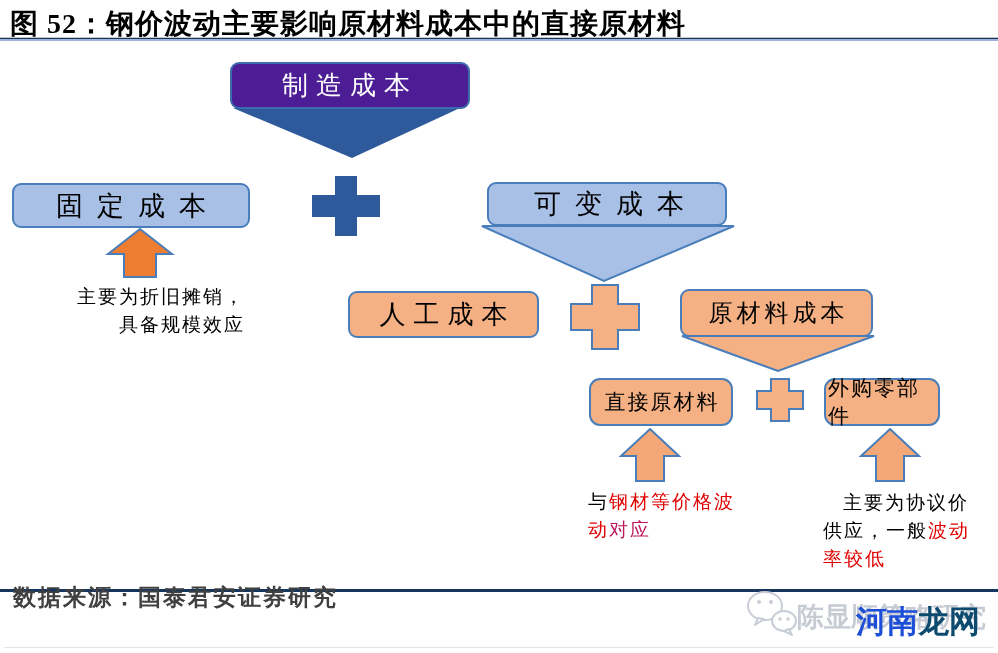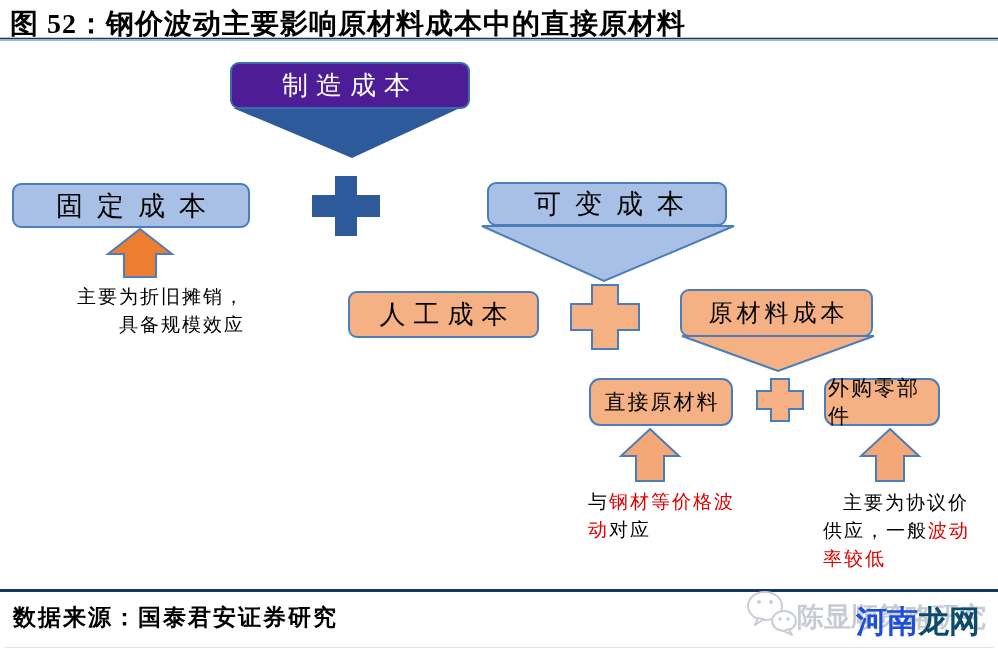--- a/index.html
+++ b/index.html
@@ -46,22 +46,22 @@
 
   .note {
     font-size: 19px; color: #000000; letter-spacing: 2px;
     line-height: 28px; z-index: 2;
   }
   .note.pre { white-space: pre-line; text-align: right; }
 
   .bottom-rule { left: 0; top: 589px; width: 998px; height: 3px; background: #17365D; }
   .faint-rule  { left: 0; top: 647px; width: 998px; height: 1px; background: #e4e4e4; }
   .source-text {
-    left: 13px; top: 602px; font-size: 23px; font-weight: bold;
-    letter-spacing: 2px; color: #000000; z-index: 2;
+    left: 13px; top: 582px; font-size: 23px; font-weight: bold;
+    letter-spacing: 2px; color: #404040; z-index: 2;
   }
 
   .wm-gray {
     left: 797px; top: 599px; font-size: 27px; font-weight: bold;
     color: #C7CCD4; z-index: 3; white-space: nowrap;
     font-family: "Liberation Sans", "DejaVu Sans", sans-serif;
     text-align: center;
   }
   .wm-overlay {
     left: 856px; top: 601px; font-size: 31px; font-weight: bold;
@@ -109,21 +109,21 @@
 
   <div class="abs node orange mid" style="left:680px; top:289px; width:193px; height:48px;">原材料成本</div>
 
   <div class="abs node orange small" style="left:589px; top:378px; width:144px; height:48px;">直接原材料</div>
 
   <div class="abs node orange small" style="left:824px; top:378px; width:116px; height:48px;">外购零部件</div>
 
   <div class="abs note pre" style="left:55px; top:283px; width:190px;">主要为折旧摊销，
 具备规模效应</div>
 
-  <div class="abs note" style="left:588px; top:488px; width:148px;"><span style="color: rgb(0, 0, 0);">与</span><span style="color: rgb(224, 0, 0);">钢材等价格波动</span><span style="color: #000000;">对应</span></div>
+  <div class="abs note" style="left:588px; top:488px; width:148px;"><span style="color: rgb(0, 0, 0);">与</span><span style="color: rgb(224, 0, 0);">钢材等价格波动</span><span style="color: #be185d;">对应</span></div>
 
   <div class="abs note" style="left:823px; top:489px; width:152px;"><span style="color: rgb(0, 0, 0); margin-left: 20px;">主要为协议价供应，一般</span><span style="color: rgb(224, 0, 0);">波动率较低</span></div>
 
   <div class="abs bottom-rule"></div>
   <div class="abs faint-rule"></div>
 
   <div class="abs source-text">数据来源：国泰君安证券研究</div>
 
   <svg class="abs wm-icon" viewBox="0 0 54 52">
     <ellipse cx="21" cy="18" rx="17" ry="14" fill="#ffffff" stroke="#C9CED6" stroke-width="2"></ellipse>

